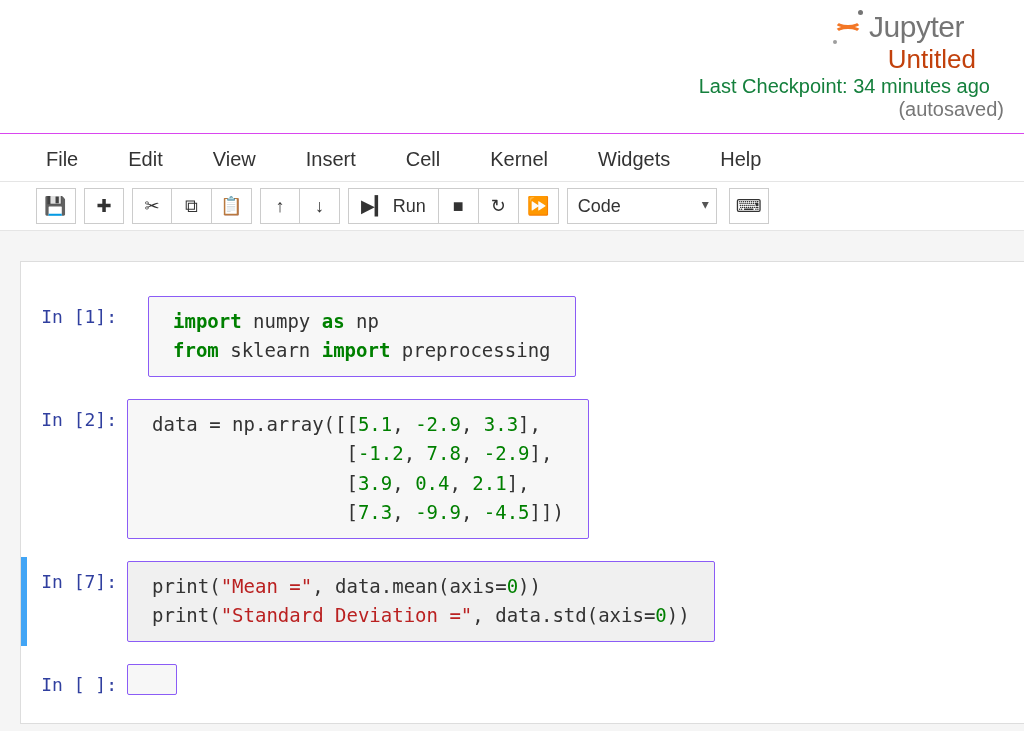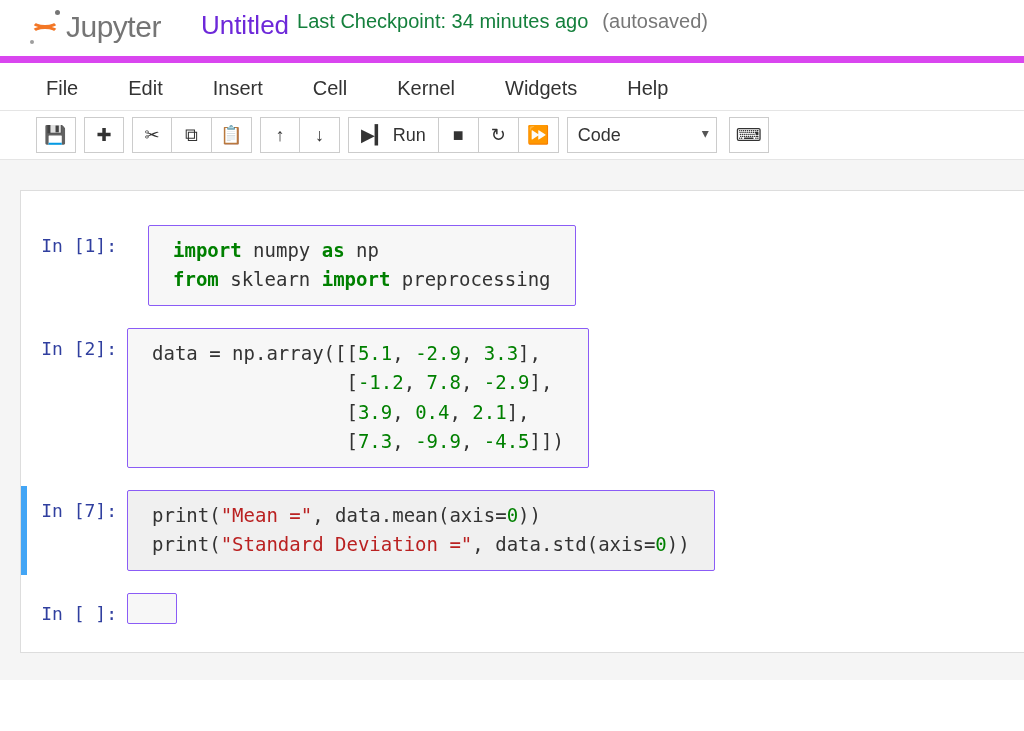--- a/index.html
+++ b/index.html
@@ -5,23 +5,24 @@
   * { box-sizing: border-box; }
   body {
     margin: 0;
     font-family: "Helvetica Neue", Helvetica, Arial, sans-serif;
     background: #fff;
     color: #333;
     font-size: 14px;
   }
   .header {
     display: flex;
-    align-items: flex-start;
+    align-items: flex-end;
     padding: 10px 20px 12px 30px;
-    border-bottom: 7px solid #d946ef;
+    border-bottom: 1px solid #d946ef;
+    flex-direction: column;
   }
   .logo-wrap {
     display: flex;
     align-items: center;
     gap: 6px;
     margin-right: 40px;
   }
   .logo-icon {
     width: 30px;
     height: 34px;
@@ -39,22 +40,22 @@
   .logo-icon .dot1 { position:absolute; width:5px;height:5px;border-radius:50%;background:#757575;top:0;right:0;}
   .logo-icon .dot2 { position:absolute; width:4px;height:4px;border-radius:50%;background:#9e9e9e;bottom:0;left:0;}
   .logo-text {
     font-size: 30px;
     color: #757575;
     font-weight: 400;
     letter-spacing: -0.5px;
   }
   .title {
     font-size: 26px;
-    color: #6d28d9;
-    margin-right: 8px;
+    color: #c2410c;
+    margin-right: 28px;
   }
   .checkpoint {
     font-size: 20px;
     color: #15803d;
     margin-right: 14px;
   }
   .autosaved {
     font-size: 20px;
     color: #777;
   }
@@ -174,20 +175,21 @@
     <span class="logo-text">Jupyter</span>
   </div>
   <span class="title">Untitled</span>
   <span class="checkpoint">Last Checkpoint: 34 minutes ago</span>
   <span class="autosaved">(autosaved)</span>
 </div>
 
 <div class="menubar">
   <div class="menu-item">File</div>
   <div class="menu-item">Edit</div>
+  <div class="menu-item">View</div>
   <div class="menu-item">Insert</div>
   <div class="menu-item">Cell</div>
   <div class="menu-item">Kernel</div>
   <div class="menu-item">Widgets</div>
   <div class="menu-item">Help</div>
 </div>
 
 <div class="toolbar">
   <div class="tb-group">
     <div class="tb-btn">

